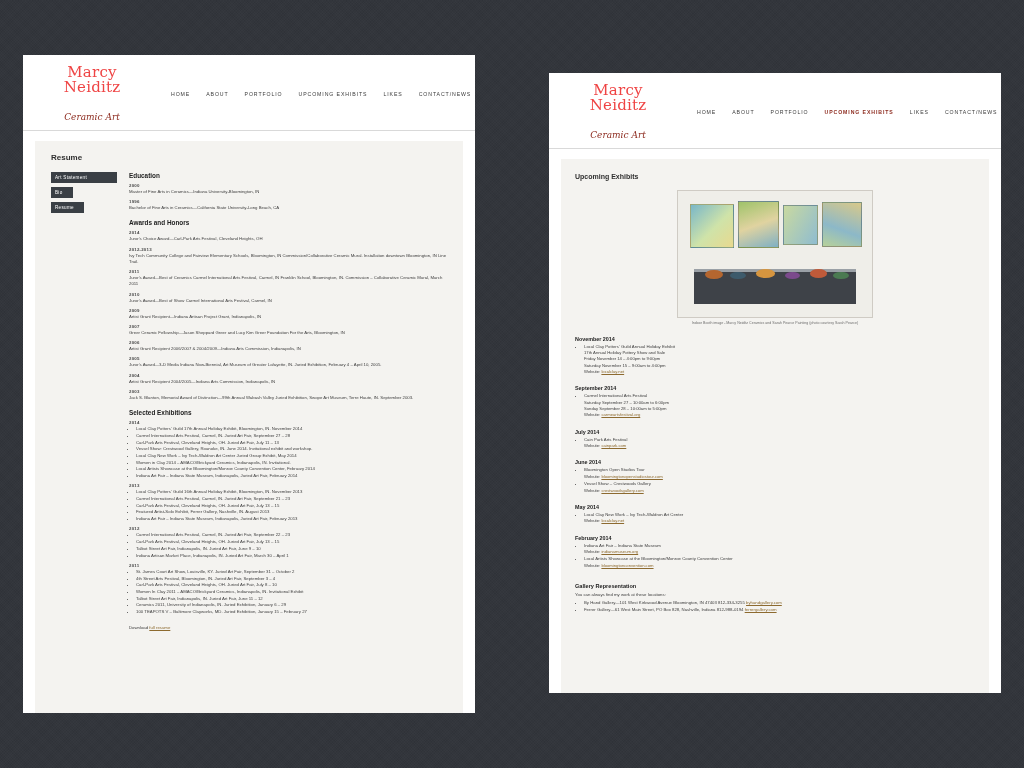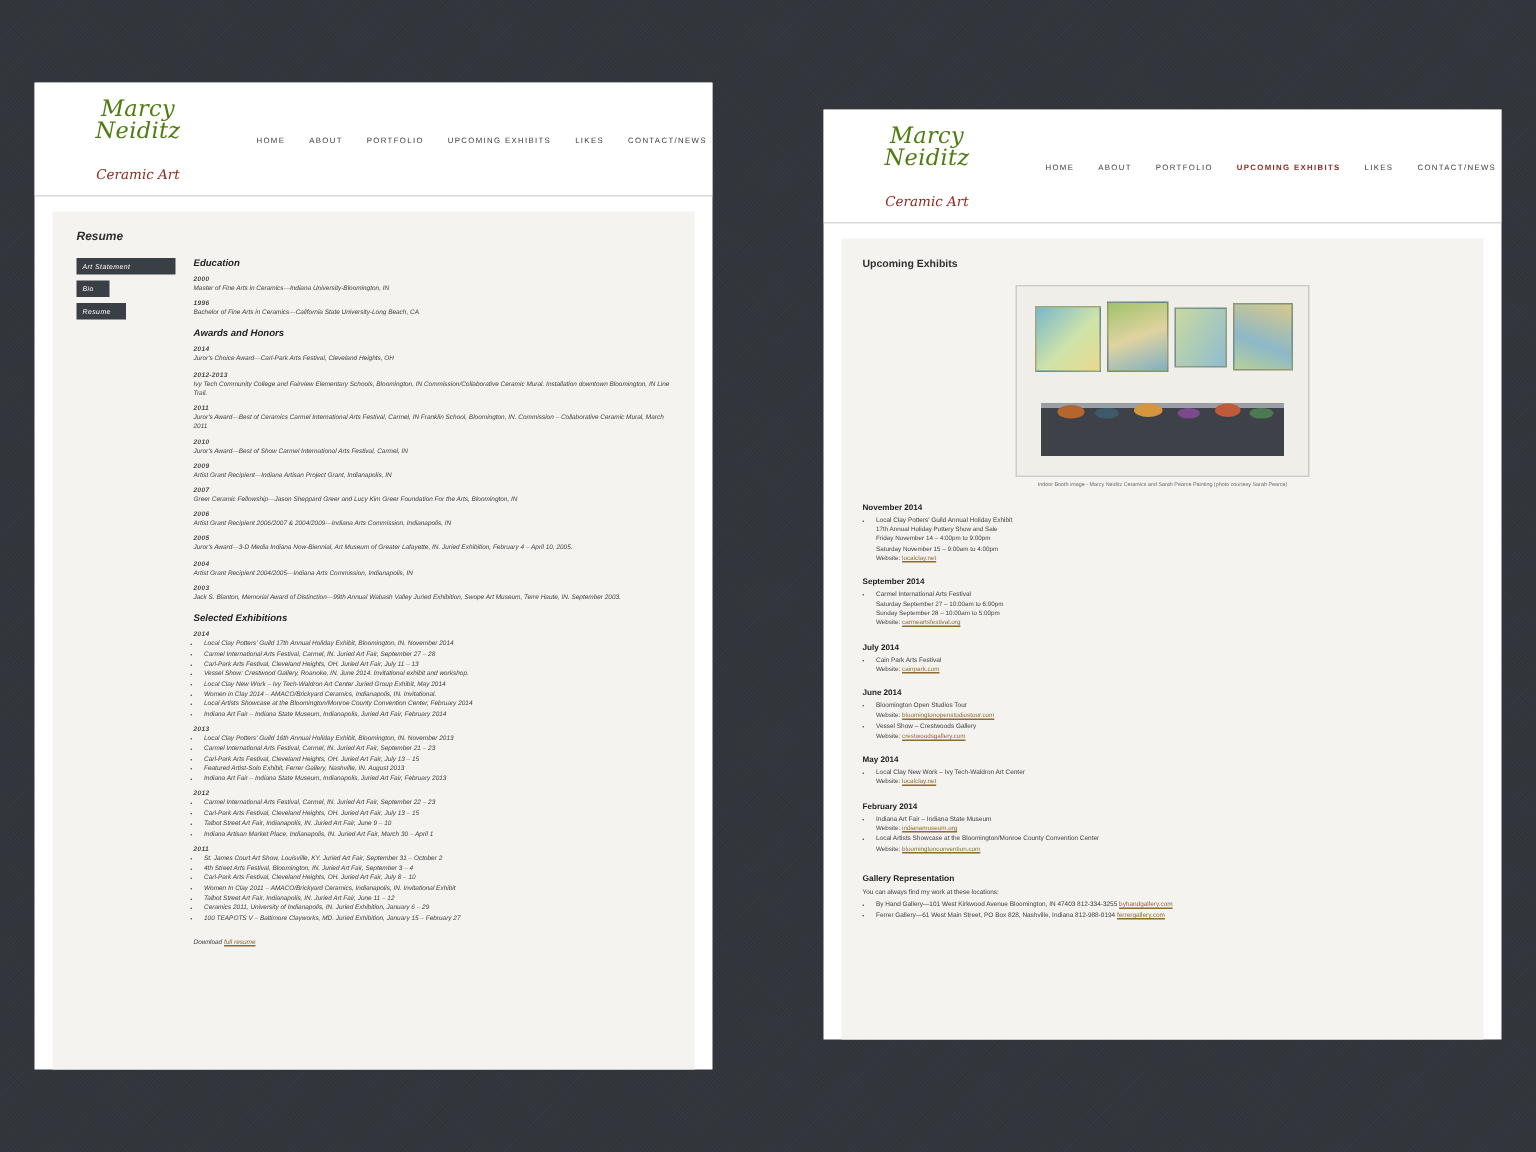--- a/index.html
+++ b/index.html
@@ -49,23 +49,22 @@
   }
   .logo {
     width: 110px;
     flex: 0 0 auto;
     line-height: 1;
     text-align: center;
   }
   .logo .logo-main {
     display: block;
     font-family: "DejaVu Serif", serif;
-    font-style: italic;
     font-size: 15px;
-    color: #4d7c0f;
+    color: #ef4444;
     letter-spacing: 0.2px;
   }
   .logo .logo-sub {
     display: block;
     font-family: "DejaVu Serif", serif;
     font-style: italic;
     font-size: 9px;
     color: #8d2b1f;
     margin-top: 18px;
   }
@@ -91,21 +90,20 @@
     margin: 0;
   }
 
   
   .content-card {
     background: #f4f3f0;
     margin: 10px 12px 0 12px;
     padding: 10px 12px 14px 16px;
     min-height: 560px;
     position: relative;
-    font-style: italic;
   }
   .page-title {
     font-size: 8px;
     color: #2f2f2f;
     font-weight: bold;
     margin: 2px 0 10px 0;
   }
   .two-col {
     display: flex;
     gap: 12px;

